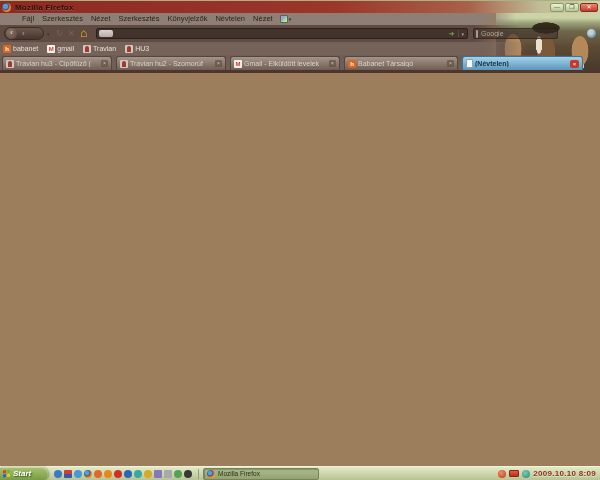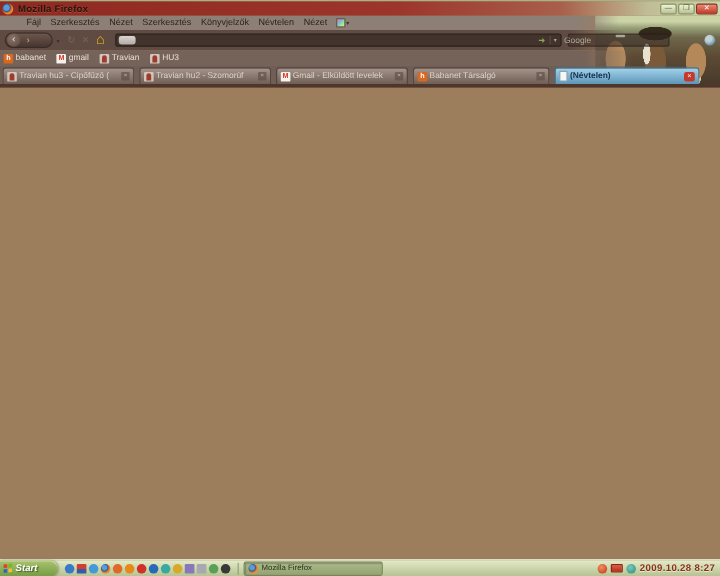--- a/index.html
+++ b/index.html
@@ -69,21 +69,21 @@
     background:#42342d; border:1px solid #2b211c; border-radius:2px; display:flex; align-items:center; }
   .favicon-box { width:14px; height:7px; margin-left:2px; border-radius:2px;
     background:linear-gradient(#dbd5cf,#b3aca6); }
   .address-input { flex:1; height:9px; background:transparent; border:none; outline:none;
     font-size:7px; color:#e8e0d8; padding:0 2px; font-family:"Liberation Sans",sans-serif; }
   .go-arrow { font-size:7px; color:#84aa52; margin-right:4px; }
   .addr-sep { width:1px; height:7px; background:#5a4a40; margin-right:2px; }
   .addr-drop { font-size:5px; color:#b0a294; margin-right:3px; }
   .searchbox { position:absolute; left:473px; top:3px; width:85px; height:11px;
     background:rgba(56,44,38,.55); border:1px solid rgba(38,28,24,.6); border-radius:2px;
-    display:flex; align-items:center;flex-direction:column; }
+    display:flex; align-items:center; }
   .g-icon { width:8px; height:8px; margin-left:2px; border-radius:1px; background:#fff;
     background:conic-gradient(#4285f4 0 25%,#ea4335 0 50%,#fbbc05 0 75%,#34a853 0 100%);
     border:1px solid rgba(255,255,255,.5); }
   .search-input { flex:1; height:9px; background:transparent; border:none; outline:none;
     font-size:7px; color:#cfc4b6; padding:0 3px; font-family:"Liberation Sans",sans-serif; }
   .search-input::placeholder { color:#c3b8aa; opacity:.85; }
   .throbber { position:absolute; right:4px; top:4px; width:9px; height:9px; border-radius:50%;
     background:radial-gradient(circle at 40% 35%,#d8ecf8 0 30%,#6aa2ca 70%,rgba(90,140,180,0) 100%);
     opacity:.8; }
 
@@ -281,17 +281,17 @@
     </span>
     <span class="tb-sep"></span>
     <span class="task-btn">
       <span class="ff-icon" style="width:8px;height:8px;"></span>
       <span class="task-label">Mozilla Firefox</span>
     </span>
     <span class="systray">
       <span class="tray-ico tray-1"></span>
       <span class="tray-ico tray-2"></span>
       <span class="tray-ico tray-3"></span>
-      <span class="clock">2009.10.28 8:27</span>
+      <span class="clock">2009.10.10 8:09</span>
     </span>
   </div>
 
 </div>
 
 </body></html>

